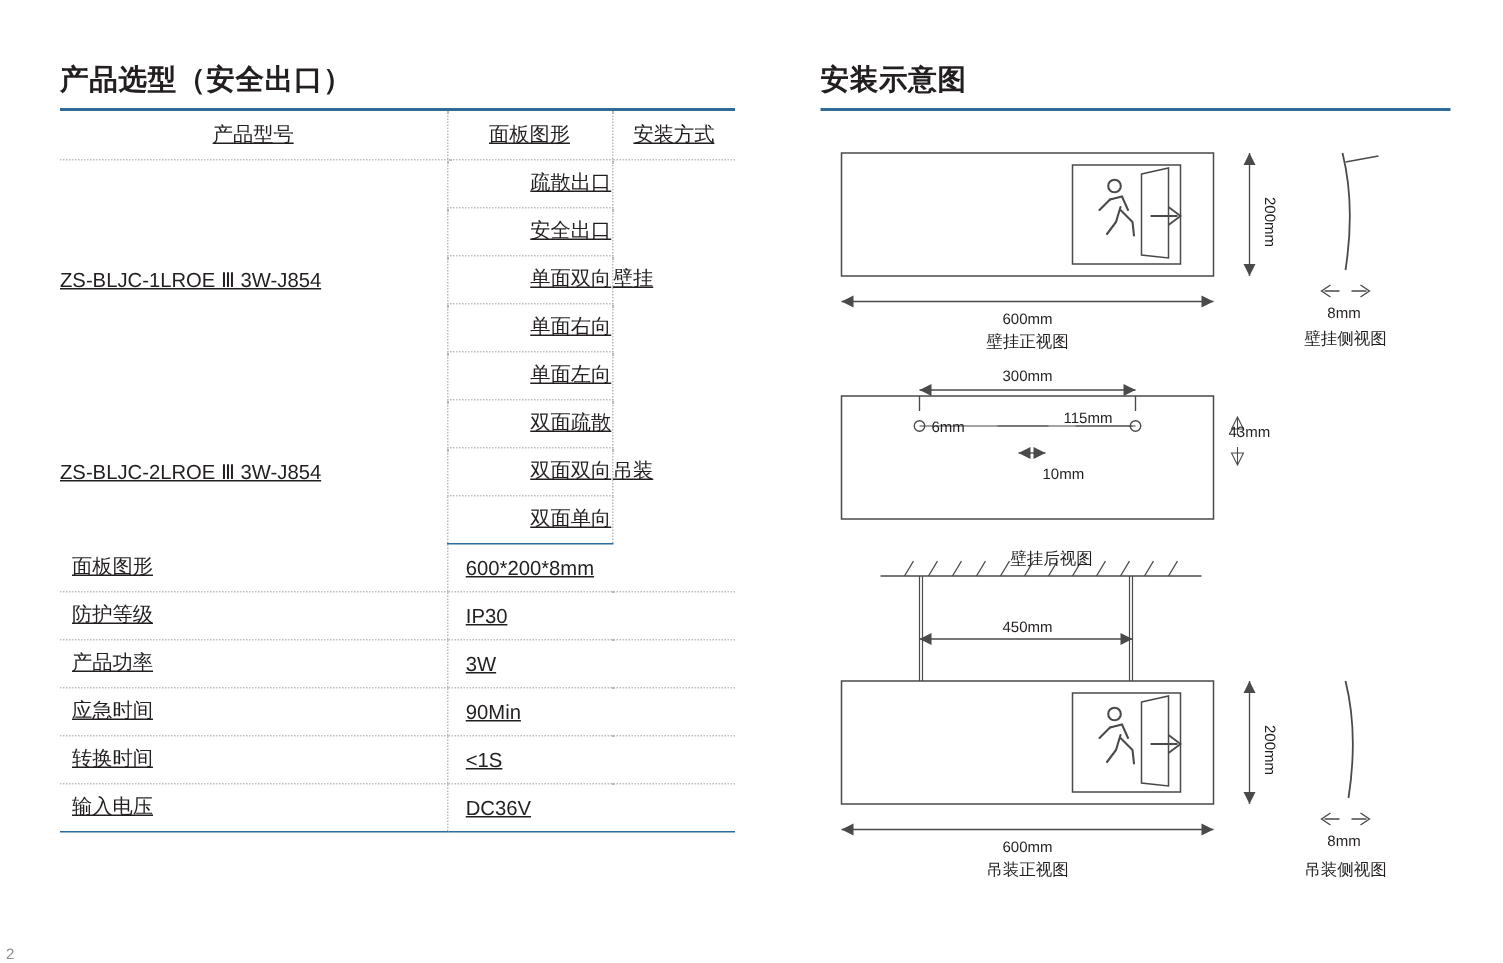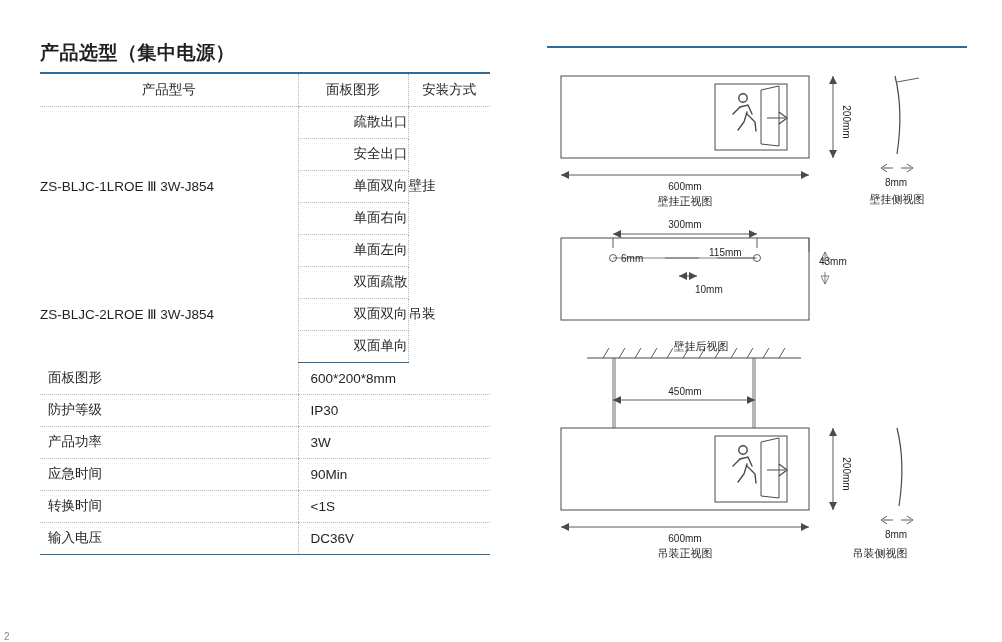--- a/index.html
+++ b/index.html
@@ -35,20 +35,21 @@
     border-collapse: collapse;
     font-size: 13.5px;
     table-layout: fixed;
   }
   table.spec td, table.spec th {
     font-weight: normal;
     padding: 0;
     height: 32px;
     vertical-align: middle;
     border-bottom: 1px dotted #b9bcbe;
+    text-decoration: underline;
   }
   .col-model { width: 258px; }
   .col-panel { width: 110px; }
   .col-mount { width: 82px; }
 
   .hdr td { text-align: center; font-size: 13.5px; color: #231f20; border-bottom: 1px dotted #b9bcbe; }
   .vline-l { border-left: 1px dotted #b9bcbe; }
   .cell-c { text-align: left; }
   .panel-cell { text-align: right; border-left: 1px dotted #b9bcbe; border-right: 1px dotted #b9bcbe; }
   .mount-cell { text-align: left; }
@@ -81,21 +82,21 @@
     font-size: 10px;
     color: #8a8a8a;
   }
 </style>
 </head>
 <body>
 
 <div class="page">
 
   <div class="left">
-    <div class="sec-title">产品选型（集中电源）</div>
+    <div class="sec-title">产品选型（安全出口）</div>
     <div class="title-rule"></div>
 
     <table class="spec">
       <colgroup>
         <col class="col-model">
           <col class="col-panel">
           <col class="col-mount">
       </colgroup>
       <tbody>
         <tr class="hdr">
@@ -156,20 +157,21 @@
         </tr>
         <tr class="thick-bottom">
           <td class="attr-name">输入电压</td>
           <td class="attr-val" colspan="2">DC36V</td>
         </tr>
       </tbody>
     </table>
   </div>
 
   <div class="right">
+    <div class="sec-title">安装示意图</div>
     <div class="title-rule"></div>
 
     <div class="diagrams">
       <svg width="420" height="520" viewBox="0 0 420 520">
         <g stroke="#4a4a4a" fill="none" stroke-width="1">
 
           <rect x="14" y="14" width="248" height="82"></rect>
 
           <rect x="168" y="22" width="72" height="66" stroke="#4a4a4a"></rect>
 
@@ -267,18 +269,18 @@
         <text class="dim" x="138" y="333" text-anchor="middle" font-size="10" fill="#231f20" font-family="Liberation Sans, sans-serif">450mm</text>
         <text class="dim" x="138" y="480" text-anchor="middle" font-size="10" fill="#231f20" font-family="Liberation Sans, sans-serif">600mm</text>
         <text class="dim" x="296" y="412" font-size="10" fill="#231f20" font-family="Liberation Sans, sans-serif" transform="rotate(90 296 412)" text-anchor="middle">200mm</text>
         <text class="dim" x="349" y="476" text-anchor="middle" font-size="10" fill="#231f20" font-family="Liberation Sans, sans-serif">8mm</text>
       </svg>
 
       <div class="cap" style="position:absolute; left:78px; top:132px; width:120px;">壁挂正视图</div>
       <div class="cap" style="position:absolute; left:290px; top:130px; width:120px;">壁挂侧视图</div>
       <div class="cap" style="position:absolute; left:94px; top:277px; width:120px;">壁挂后视图</div>
       <div class="cap" style="position:absolute; left:78px; top:484px; width:120px;">吊装正视图</div>
-      <div class="cap" style="position:absolute; left:273px; top:484px; width:120px;">吊装侧视图</div>
+      <div class="cap" style="position:absolute; left:290px; top:484px; width:120px;">吊装侧视图</div>
     </div>
   </div>
 
   <div class="pagenum">2</div>
 </div>
 
 </body></html>

